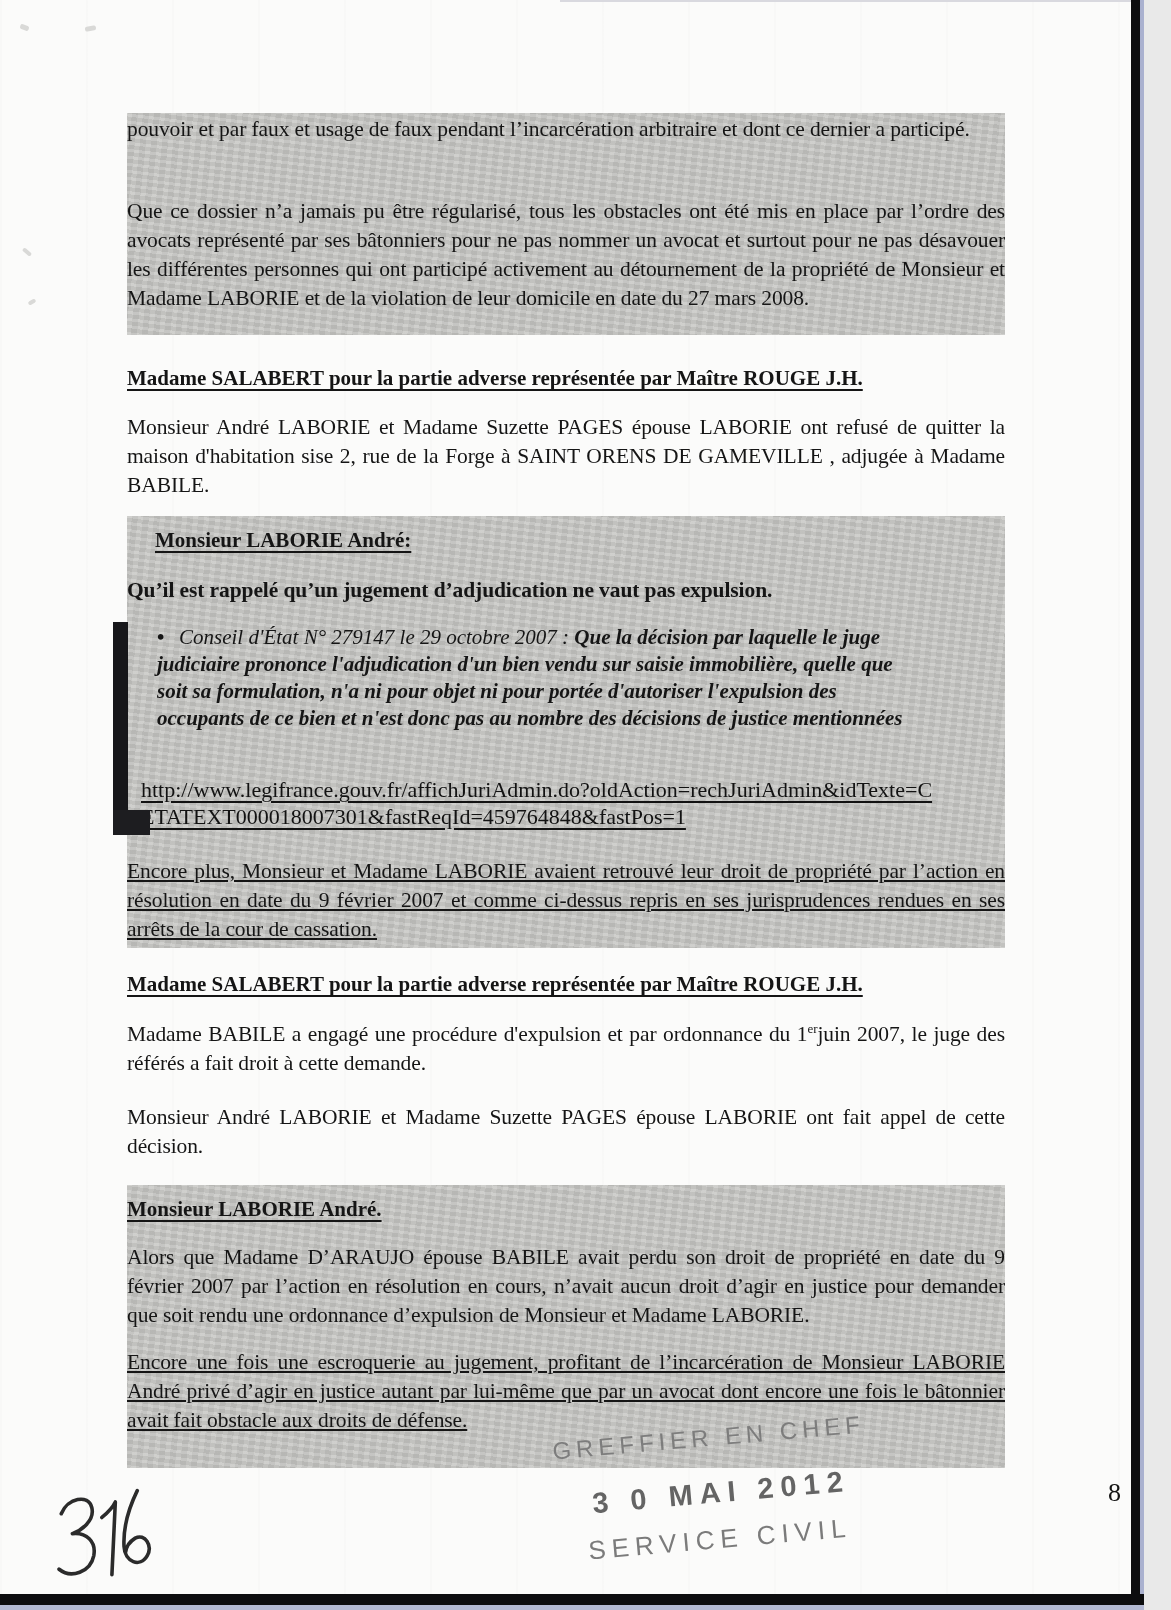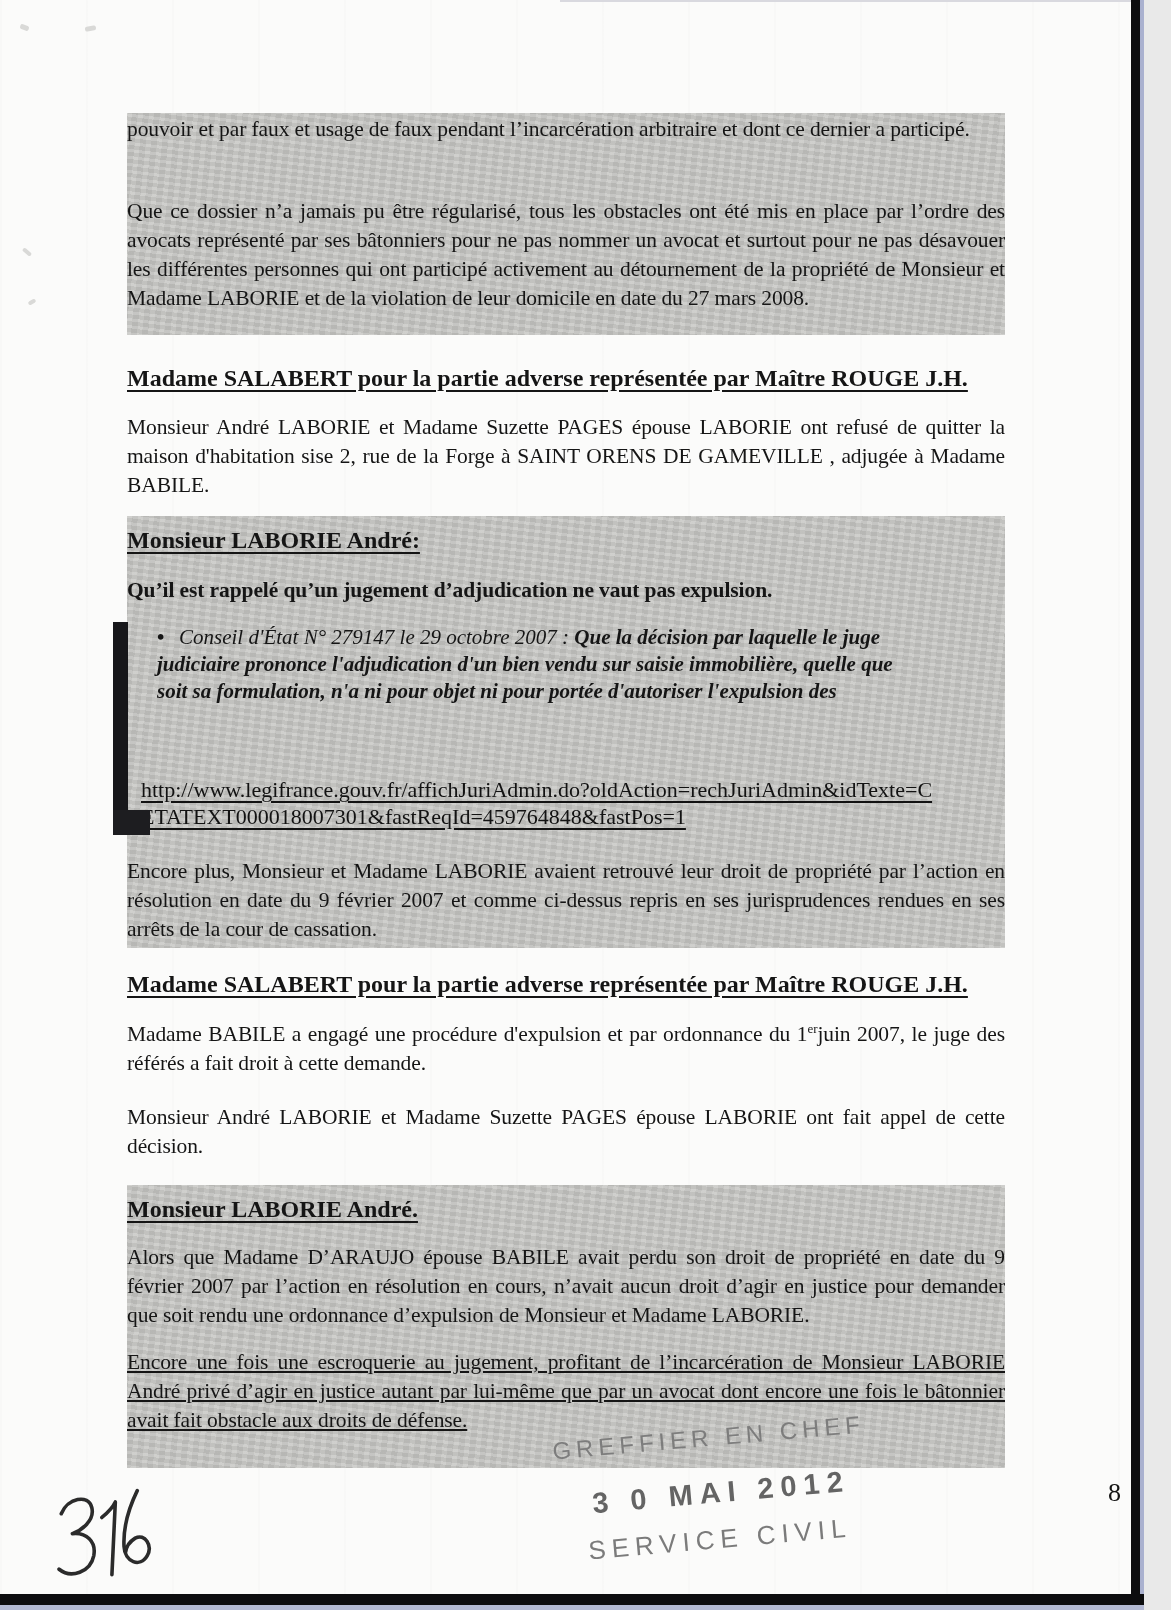--- a/index.html
+++ b/index.html
@@ -20,21 +20,21 @@
       repeating-linear-gradient(7deg, rgba(255,255,255,0.07) 0 3px, rgba(0,0,0,0.05) 3px 7px),
       repeating-linear-gradient(96deg, rgba(255,255,255,0.05) 0 5px, rgba(0,0,0,0.04) 5px 11px);
   }
   .body-par{
     position:absolute;left:127px;width:878px;
     font-size:21.5px;line-height:29px;
     text-align:justify;hyphens:none;letter-spacing:-0.1px;
   }
   .heading{
     position:absolute;left:127px;width:920px;
-    font-size:24px;font-weight:bold;line-height:29px;
+    font-size:21px;font-weight:bold;line-height:29px;
     text-decoration:underline;text-decoration-thickness:2px;text-underline-offset:4px;
   }
   .bold-par{font-weight:bold;text-align:left;}
   .bullet-block{
     position:absolute;left:141px;width:850px;
     font-size:21px;line-height:27px;font-style:italic;white-space:nowrap;
   }
   .bullet-line{height:27px;margin-left:16px;}
   .bullet-marker{display:inline-block;width:10px;margin-right:12px;font-style:normal;font-weight:bold;}
   .b-bold{font-weight:bold;}
@@ -75,38 +75,39 @@
   <div class="gray" style="top:516px;height:432px;"></div>
   <div class="gray" style="top:1185px;height:283px;"></div>
 
   <div class="body-par" style="top:115px;">pouvoir et par faux et usage de faux pendant l’incarcération arbitraire et dont ce dernier a participé.</div>
   <div class="body-par" style="top:197px;">Que ce dossier n’a jamais pu être régularisé, tous les obstacles ont été mis en place par l’ordre des avocats représenté par ses bâtonniers pour ne pas nommer un avocat et surtout pour ne pas désavouer les différentes personnes qui ont participé activement au détournement de la propriété de Monsieur et Madame LABORIE et de la violation de leur domicile en date du 27 mars 2008.</div>
 
   <div class="heading" style="top:364px;">Madame SALABERT pour la partie adverse représentée par Maître ROUGE J.H.</div>
 
   <div class="body-par" style="top:413px;">Monsieur André LABORIE et Madame Suzette PAGES épouse LABORIE ont refusé de quitter la maison d'habitation sise 2, rue de la Forge à SAINT ORENS DE GAMEVILLE , adjugée à Madame BABILE.</div>
 
-  <div class="heading" style="top:526px;">Monsieur LABORIE André:</div>
+  <div class="heading" style="top:526px;padding-left:28px;">Monsieur LABORIE André:</div>
 
   <div class="body-par bold-par" style="top:576px;">Qu’il est rappelé qu’un jugement d’adjudication ne vaut pas expulsion.</div>
 
   <div class="bullet-block" style="top:624px;">
     <div class="bullet-line">
       <span class="bullet-marker">•</span><span>Conseil d'État N° 279147  le 29 octobre 2007 : </span><span class="b-bold">Que la décision par laquelle le juge</span>
     </div>
     <div class="bullet-line b-bold">judiciaire prononce l'adjudication d'un bien vendu sur saisie immobilière, quelle que</div>
     <div class="bullet-line b-bold">soit sa formulation, n'a ni pour objet ni pour portée d'autoriser l'expulsion des</div>
+    <div class="bullet-line b-bold">occupants de ce bien et n'est donc pas au nombre des décisions de justice mentionnées</div>
   </div>
 
   <div class="url-block" style="top:776px;">
     <div class="url-line">http://www.legifrance.gouv.fr/affichJuriAdmin.do?oldAction=rechJuriAdmin&amp;idTexte=C</div>
     <div class="url-line">ETATEXT000018007301&amp;fastReqId=459764848&amp;fastPos=1</div>
   </div>
 
-  <div class="body-par" style="top:857px;">Encore plus, Monsieur et Madame LABORIE avaient retrouvé leur droit de propriété par l’action en résolution en date du 9 février 2007 et comme ci-dessus repris en ses jurisprudences rendues en ses arrêts de la cour de cassation.</div>
+  <div class="body-par" style="top:857px;text-decoration:underline;">Encore plus, Monsieur et Madame LABORIE avaient retrouvé leur droit de propriété par l’action en résolution en date du 9 février 2007 et comme ci-dessus repris en ses jurisprudences rendues en ses arrêts de la cour de cassation.</div>
 
   <div class="heading" style="top:970px;">Madame SALABERT pour la partie adverse représentée par Maître ROUGE J.H.</div>
 
   <div class="body-par" style="top:1020px;">
     <span>Madame BABILE a engagé une procédure d'expulsion et par ordonnance du 1</span><sup class="ord">er</sup><span>juin 2007, le juge des référés a fait droit à cette demande.</span>
   </div>
 
   <div class="body-par" style="top:1103px;">Monsieur André LABORIE et Madame Suzette PAGES épouse LABORIE ont fait appel de cette décision.</div>
 
   <div class="heading" style="top:1195px;">Monsieur LABORIE André.</div>

